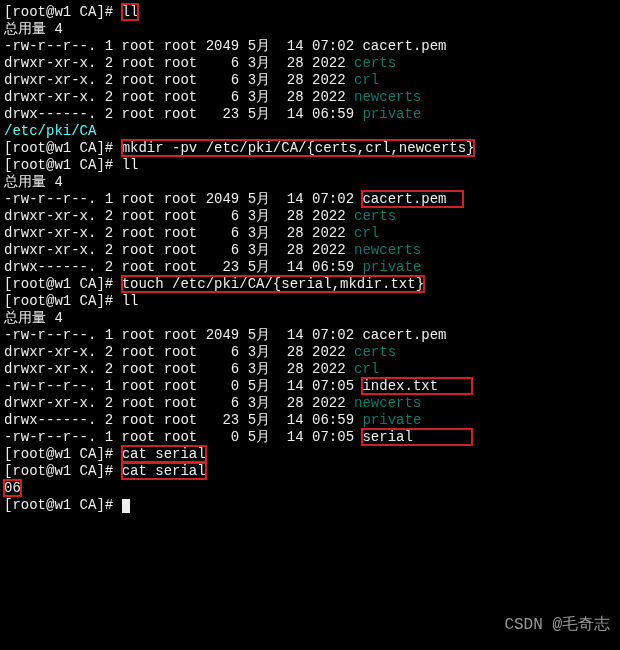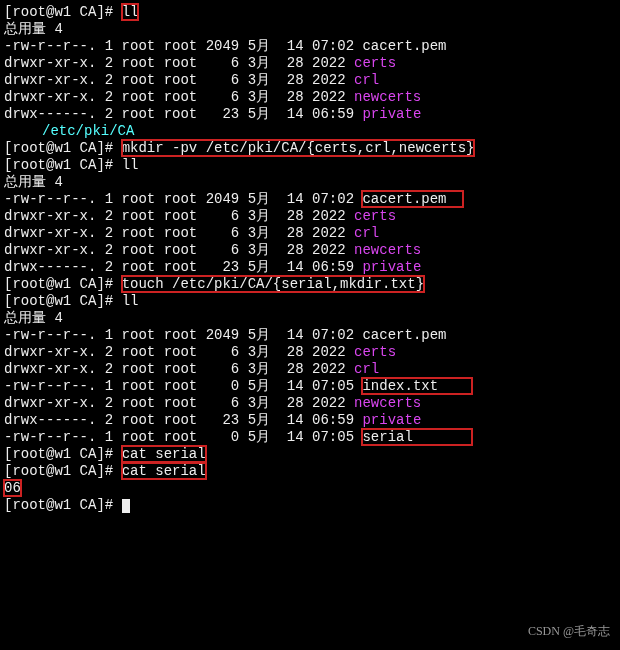--- a/index.html
+++ b/index.html
@@ -11,30 +11,30 @@
     line-height: 17px;
     color: #ccc;
     width: 620px;
     height: 650px;
     box-sizing: border-box;
     overflow: hidden;
     position: relative;
   }
   .line { white-space: pre; }
   .w { color: #eee; margin-top: 9px; }
-  .cy { color: #55ffff; margin-left: 38px; }
-  .bl { color: #d946ef; }
+  .cy { color: #55ffff; }
+  .bl { color: #0f766e; }
   .rb { outline: 2px solid #cc2222; outline-offset: -1px; }
   .watermark {
     position: absolute;
     right: 10px;
-    bottom: 10px;
+    bottom: 16px;
     color: #999;
-    font-size: 12px;
-    font-family: Liberation Serif, serif;
+    font-size: 16px;
+    font-family: Liberation Mono, monospace;
   }
   .cursor {
     display:inline-block;
     width:8px;height:14px;
     background:#eee;
     vertical-align:text-bottom;
   }
 </style>
 </head>
 <body>

